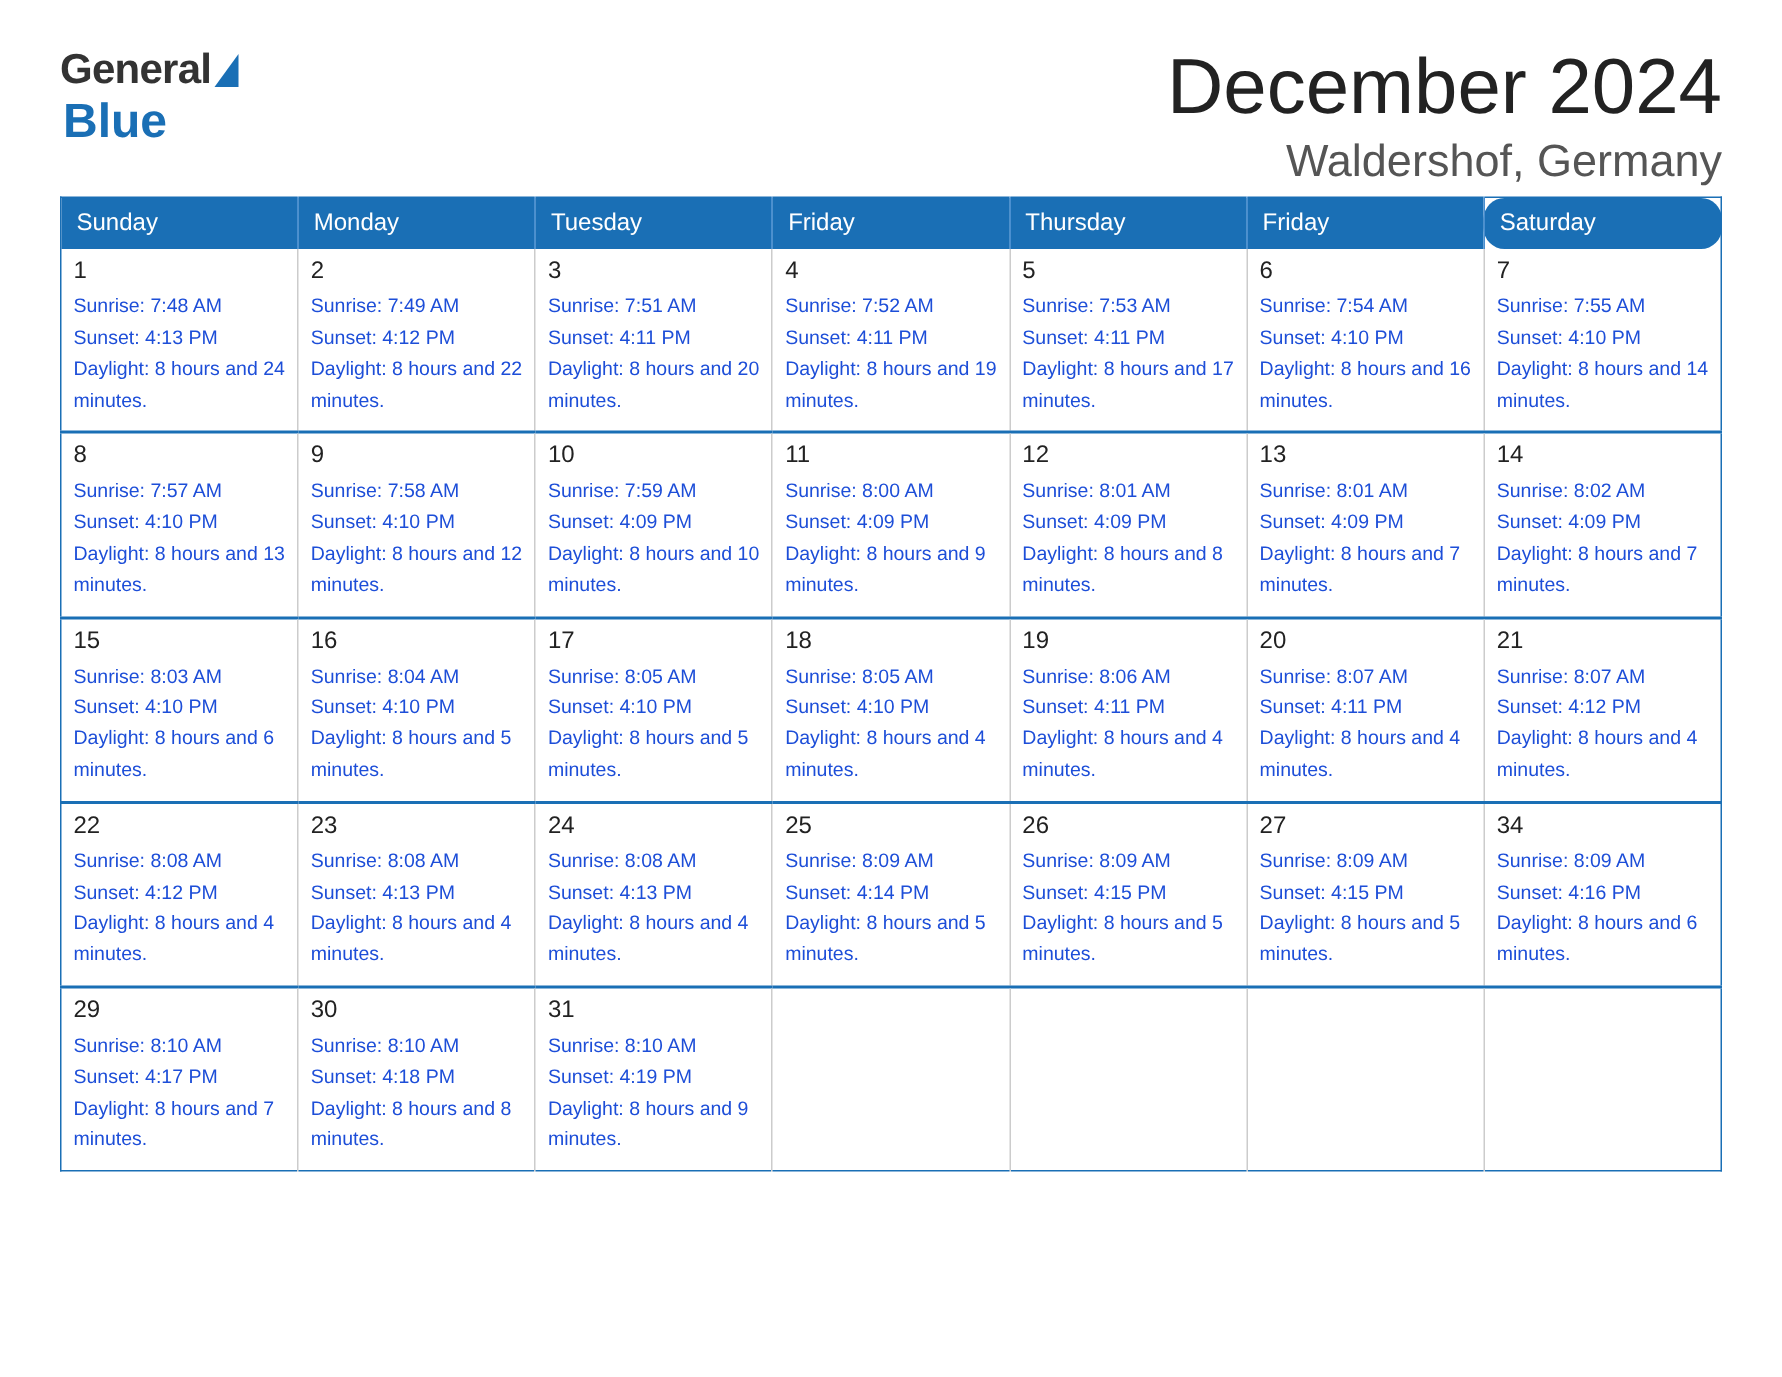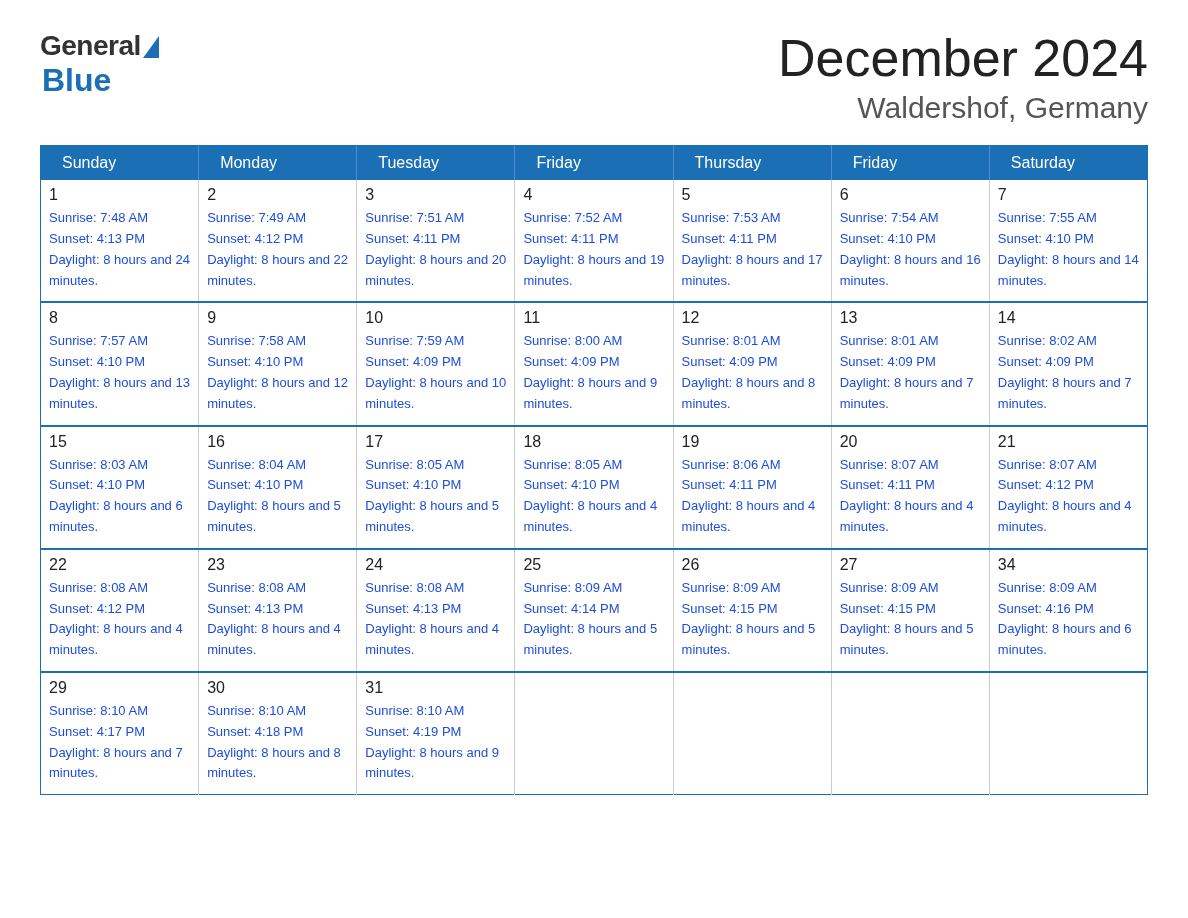--- a/index.html
+++ b/index.html
@@ -7,21 +7,21 @@
       font-family: Arial, sans-serif;
       background: #fff;
       padding: 30px 40px;
       width: 1188px;
       min-height: 918px;
     }
     .header-row {
       display: flex;
       justify-content: space-between;
       align-items: flex-start;
-      margin-bottom: 20px;
+      margin-bottom: 6px;
     }
     .logo {
       display: flex;
       flex-direction: column;
       align-items: flex-start;
     }
     .logo-top {
       display: flex;
       align-items: center;
     }
@@ -62,26 +62,27 @@
     .calendar {
       width: 100%;
       border-collapse: collapse;
       border: 1px solid #1a6fb5;
     }
     .calendar th {
       background-color: #1a6fb5;
       color: #fff;
       font-size: 16px;
       font-weight: normal;
-      padding: 8px 21px;
+      padding: 8px 10px;
       text-align: left;
       border-right: 1px solid #4a8fd0;
     }
     .calendar th:last-child {
       border-right: none;
+      border-radius: 14px;
     }
     .calendar td {
       vertical-align: top;
       padding: 6px 8px 10px 8px;
       border-right: 1px solid #ccc;
       border-bottom: 2px solid #1a6fb5;
       font-size: 13px;
       color: #333;
       width: calc(100% / 7);
       min-height: 110px;

